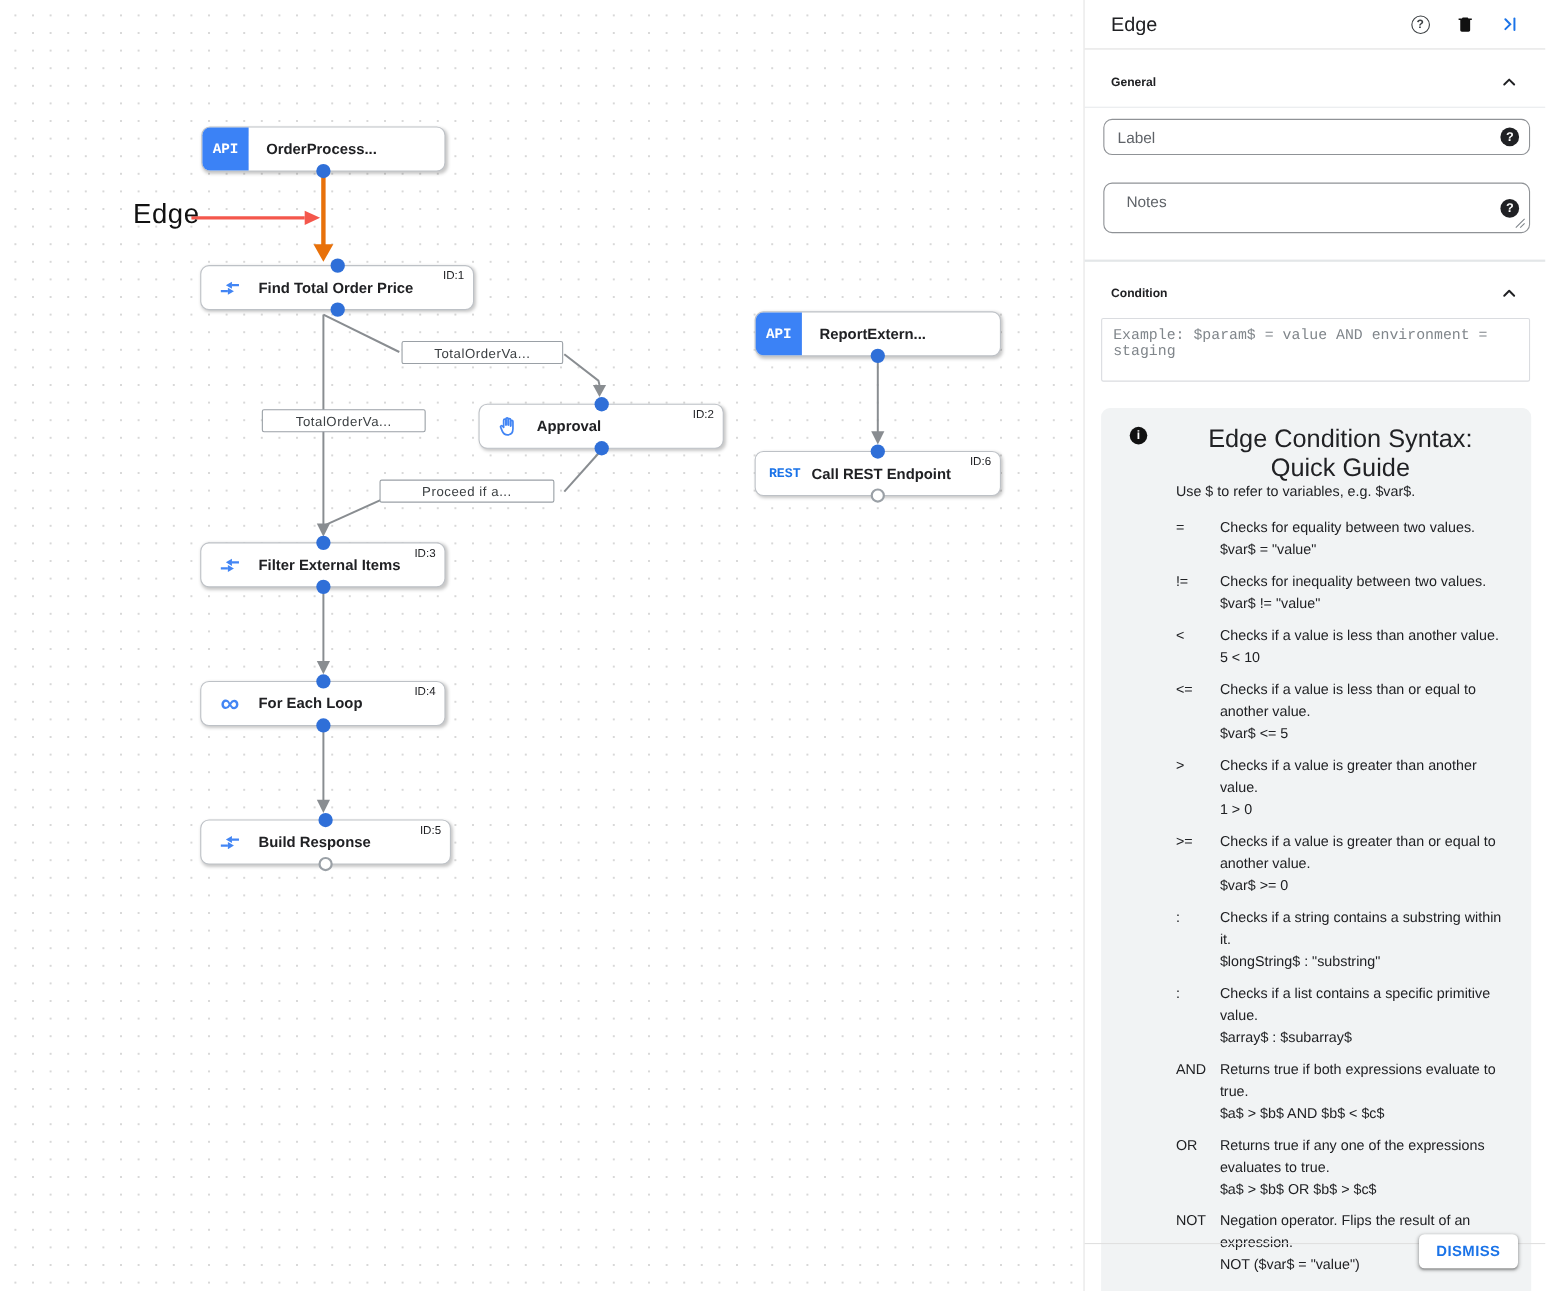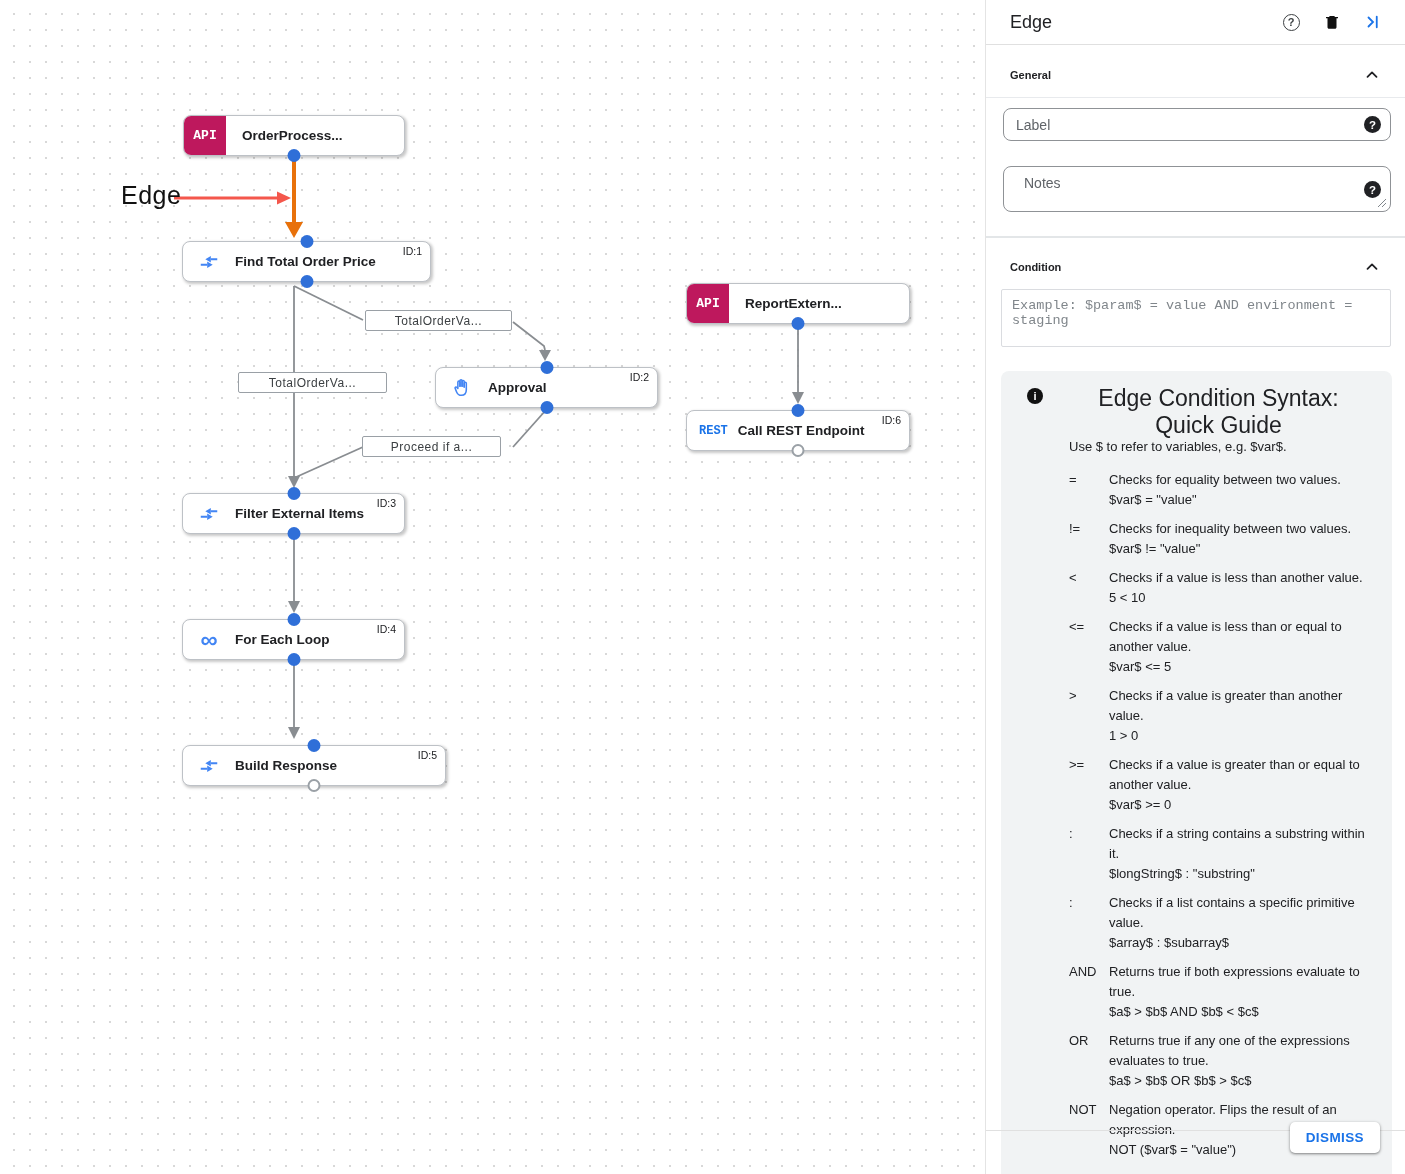--- a/index.html
+++ b/index.html
@@ -14,21 +14,21 @@
   }
   svg.edges { position:absolute; left:0; top:0; width:985px; height:1174px; }
 
   .node {
     position:absolute; height:41px; background:#fff; border:1px solid #bdc1c6; border-radius:8px;
     box-shadow:1.5px 1.5px 3px rgba(0,0,0,.22); display:flex; align-items:center;
   }
   .node-label { font-size:13.5px; font-weight:bold; color:#202124; white-space:nowrap; }
   .node-id { position:absolute; top:3px; right:8px; font-size:10.5px; color:#202124; font-weight:400; }
   .api-badge {
-    width:42px; height:39px; background:#be185d; border-radius:7px 0 0 7px; margin-left:0;
+    width:42px; height:39px; background:#3b82f6; border-radius:7px 0 0 7px; margin-left:0;
     display:flex; align-items:center; justify-content:center; flex:0 0 42px;text-align:right;
   }
   .api-badge span { color:#fff; font-family:"Liberation Mono", monospace; font-weight:bold; font-size:13px; }
   .api-node .node-label { margin-left:16px; }
   .icon-node .node-icon { margin-left:14px; margin-right:14px; display:flex; align-items:center; justify-content:center; width:24px; }
   .rest-badge { color:#1a73e8; font-family:"Liberation Mono", monospace; font-weight:bold; font-size:12px; margin-left:12px; margin-right:10px; }
   .loop-glyph { color:#4285f4; font-size:24px; font-weight:bold; line-height:18px; }
   .port { position:absolute; left:50%; width:13px; height:13px; border-radius:50%; background:#2f6fd8; transform:translateX(-50%); }
   .port-top { top:-7px; } .port-bottom { bottom:-7px; }
   .port-open { background:#fff; border:2px solid #9aa0a6; }
@@ -219,38 +219,38 @@
     <div class="node icon-node" style="left:182px;top:619px;width:223px">
       <span class="node-icon">
           <span class="loop-glyph">∞</span>
         </span>
       <div class="node-label">For Each Loop</div>
       <div class="node-id">ID:4</div>
       <div class="port port-top"></div>
       <div class="port port-bottom"></div>
     </div>
 
-    <div class="node icon-node" style="left:182px;top:745px;width:264px">
+    <div class="node icon-node" style="left:182px;top:745px;width:228px">
       <span class="node-icon">
         <svg width="22" height="22" viewBox="0 0 24 24">
           <path d="M21 9 H14" stroke="#4285f4" stroke-width="2.2" fill="none"></path>
           <polygon points="14,5.5 14,12.5 8,9" fill="#4285f4"></polygon>
           <path d="M3 15 H10" stroke="#4285f4" stroke-width="2.2" fill="none"></path>
           <polygon points="10,11.5 10,18.5 16,15" fill="#4285f4"></polygon>
         </svg>
       </span>
       <div class="node-label">Build Response</div>
       <div class="node-id">ID:5</div>
       <div class="port port-top"></div>
       <div class="port port-bottom port-open"></div>
     </div>
 
     <div class="edge-label" style="left:365px;top:310px;width:147px">TotalOrderVa...</div>
     <div class="edge-label" style="left:238px;top:372px;width:149px">TotalOrderVa...</div>
-    <div class="edge-label" style="left:362px;top:436px;width:139px">Proceed if a...</div>
+    <div class="edge-label" style="left:345px;top:436px;width:159px">Proceed if a...</div>
   </div>
 
   <aside class="panel">
 
     <div class="panel-header">
       <div class="panel-title">Edge</div>
       <div class="panel-actions">
         <div class="icon-btn">
             <span class="help-outline">?</span>
           </div>

